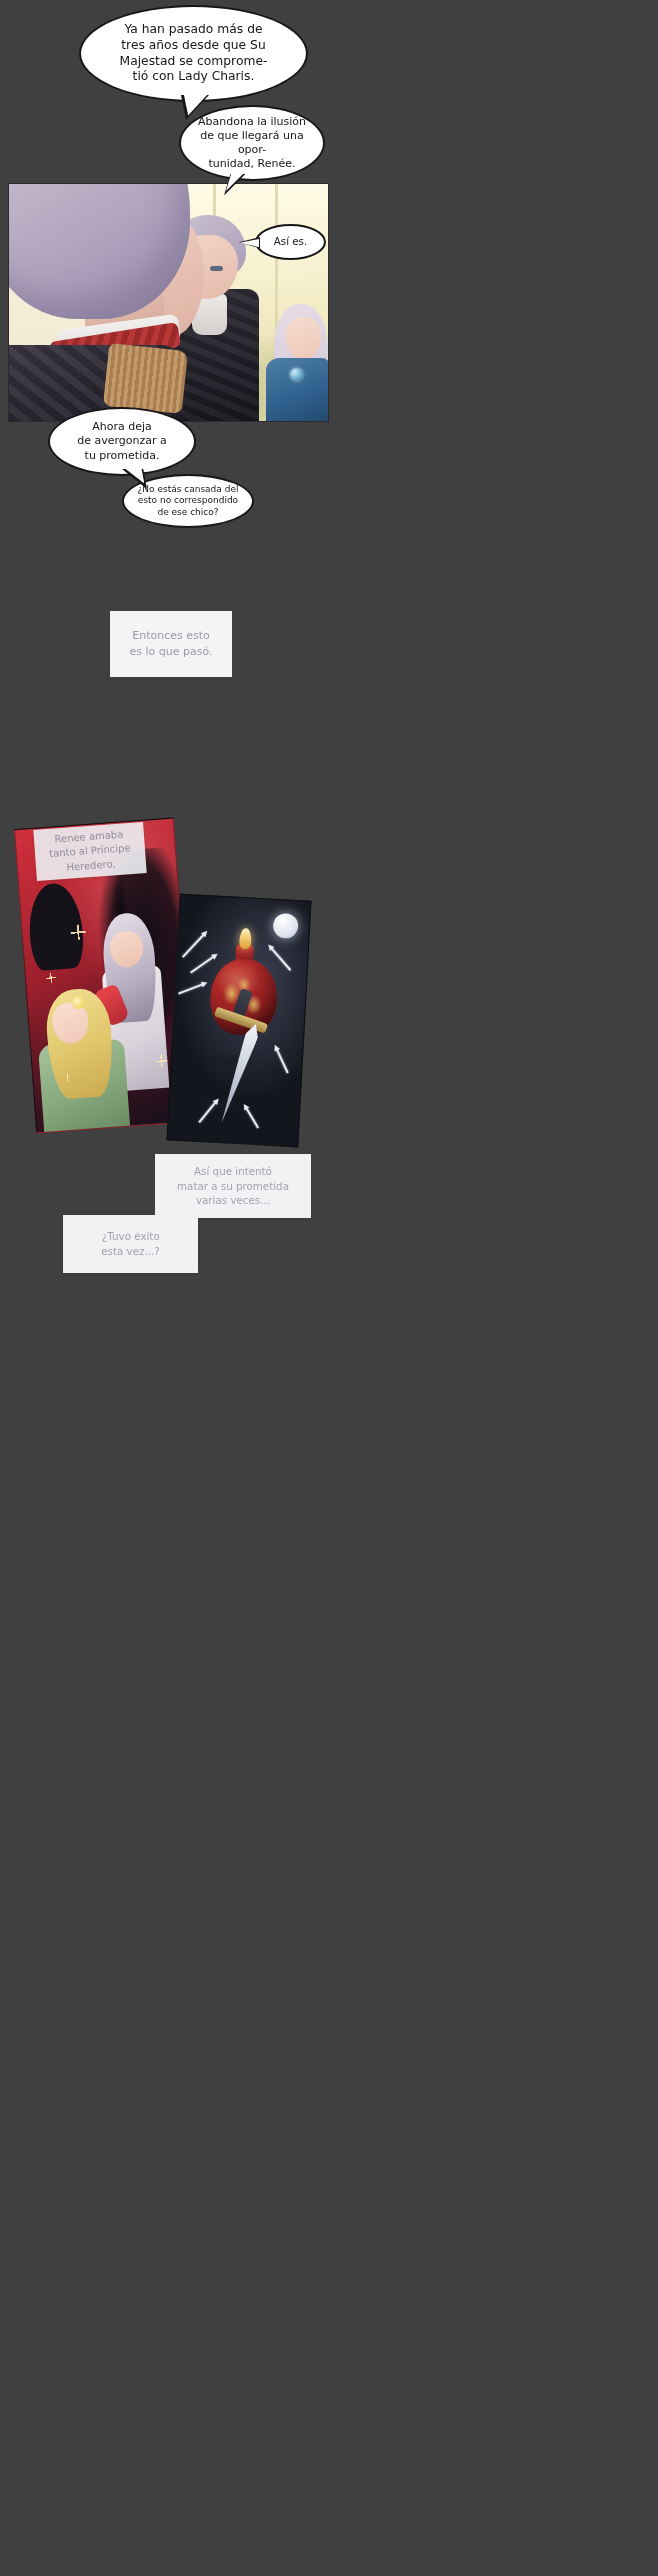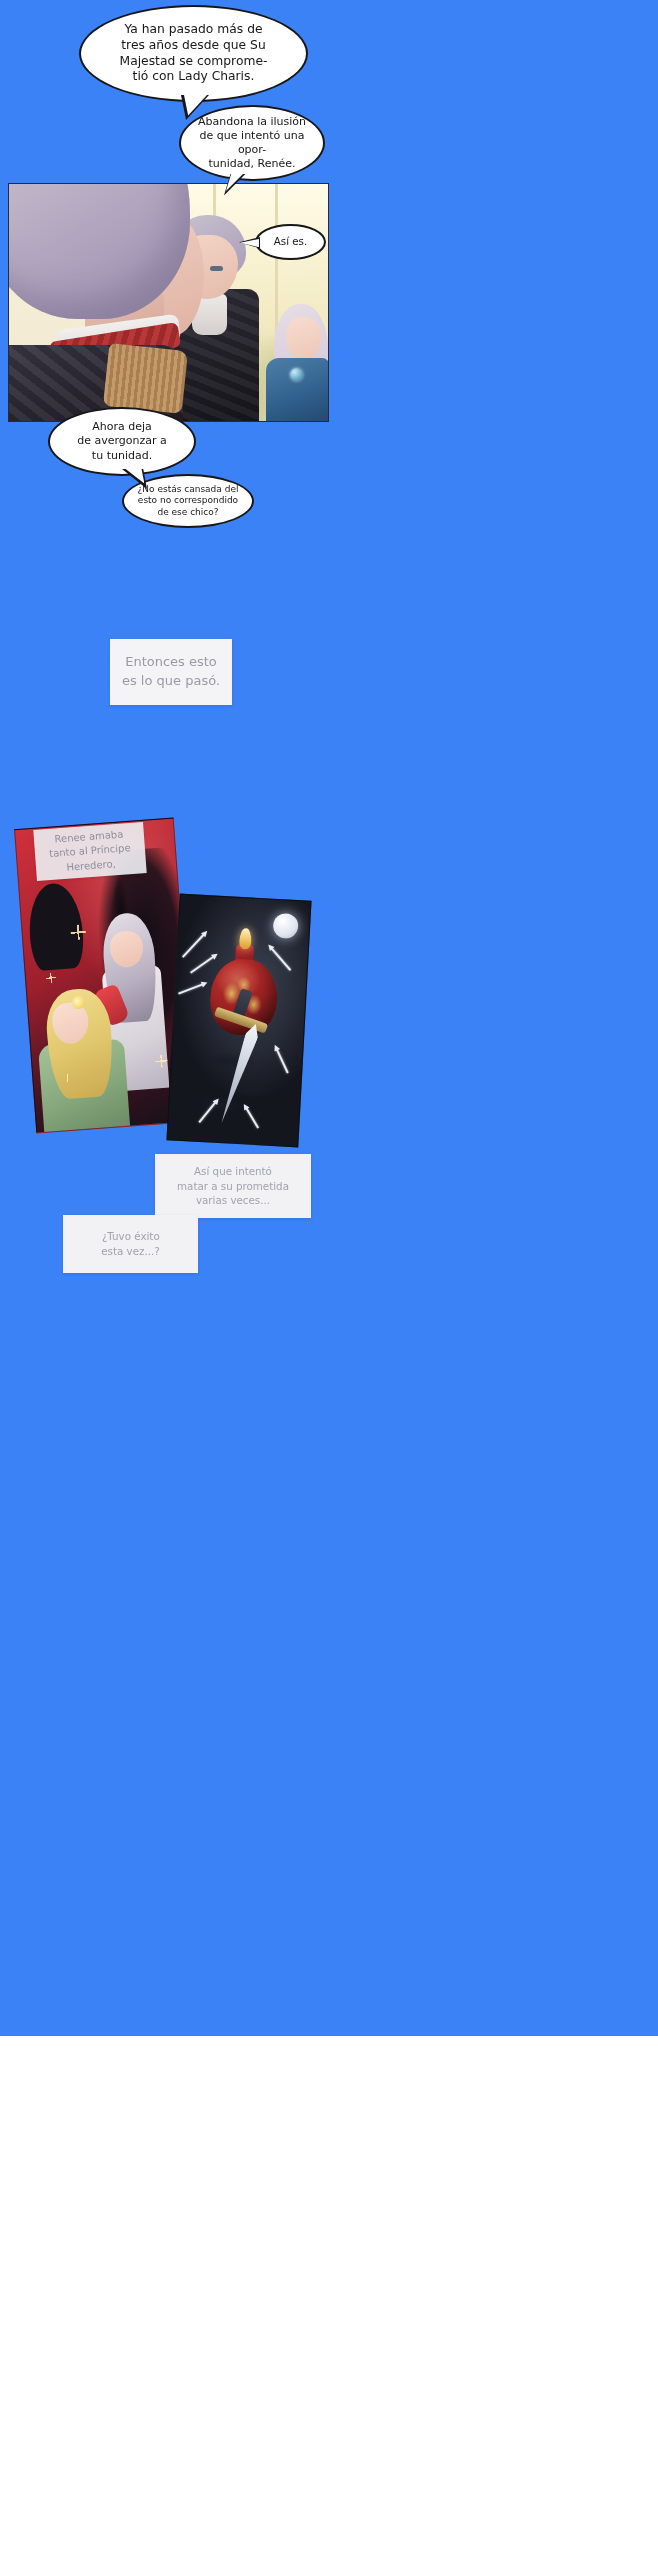--- a/index.html
+++ b/index.html
@@ -4,21 +4,21 @@
 <style>
   * { box-sizing: border-box; margin: 0; padding: 0; }
   body {
     width: 658px;
     height: 2576px;
     background: #ffffff;
     font-family: "DejaVu Sans", sans-serif;
     position: relative;
     overflow: hidden;
   }
-  .page { position: relative; width: 658px; height: 2036px; background: #3b82f6; }
+  .page { position: relative; width: 658px; height: 2576px; background: #404040; }
 
   
   .bubble {
     position: absolute;
     background: #fff;
     border: 2.5px solid #17171a;
     border-radius: 50%;
     display: flex;
     align-items: center;
     justify-content: center;
@@ -360,21 +360,21 @@
 tió con Lady Charis.</div>
   </div>
   <div class="tail" style="left:181px; top:95px; width:28px; height:25px;
               clip-path: polygon(0% 0%, 100% 0%, 18% 100%);
               border:none; background:#17171a;"></div>
   <div style="position:absolute; left:184px; top:95px; width:23px; height:20.6px; z-index:42;
               clip-path: polygon(0% 0%, 100% 0%, 18% 100%); background:#fff;"></div>
 
   <div class="bubble" style="left:179px; top:105px; width:146px; height:76px; font-size:11px;">
     <div class="txt">Abandona la ilusión
-de que intentó una opor-
+de que llegará una opor-
 tunidad, Renée.</div>
   </div>
   <div style="position:absolute; left:224px; top:174px; width:21.4px; height:21.4px; z-index:41;
               clip-path: polygon(100% 0%, 30% 0%, 0% 100%); background:#17171a;"></div>
   <div style="position:absolute; left:226px; top:173px; width:18px; height:18px; z-index:42;
               clip-path: polygon(100% 0%, 30% 0%, 0% 100%); background:#fff;"></div>
 
   <div class="panel" id="panel1">
     <div class="window"></div>
     <div class="foliage"></div>
@@ -405,34 +405,34 @@
     <div class="txt">Así es.</div>
   </div>
   <div style="position:absolute; left:239px; top:237px; width:21.4px; height:11.5px; z-index:41;
               clip-path: polygon(100% 0%, 100% 100%, 0% 45%); background:#17171a;"></div>
   <div style="position:absolute; left:240px; top:239px; width:19px; height:8.2px; z-index:42;
               clip-path: polygon(100% 0%, 100% 100%, 0% 45%); background:#fff;"></div>
 
   <div class="bubble" style="left:48px; top:407px; width:148px; height:69px; font-size:11px;">
     <div class="txt">Ahora deja
 de avergonzar a
-tu tunidad.</div>
+tu prometida.</div>
   </div>
   <div style="position:absolute; left:122px; top:469px; width:25px; height:20px; z-index:41;
               clip-path: polygon(0% 0%, 85% 0%, 100% 100%); background:#17171a;"></div>
   <div style="position:absolute; left:123px; top:467px; width:21.4px; height:16.5px; z-index:42;
               clip-path: polygon(0% 0%, 85% 0%, 100% 100%); background:#fff;"></div>
 
   <div class="bubble" style="left:122px; top:474px; width:132px; height:54px; font-size:9px;">
     <div class="txt">¿No estás cansada del
 esto no correspondido
 de ese chico?</div>
   </div>
 
-  <div class="caption" style="left:110px; top:639px; width:122px; height:66px; font-size:13px;">
+  <div class="caption" style="left:110px; top:611px; width:122px; height:66px; font-size:11px;">
     <div>Entonces esto
 es lo que pasó.</div>
   </div>
 
   <div class="panel" id="panel2">
     <div class="dark-mass"></div>
     <div class="vine"></div>
     <div class="silhouette"></div>
     <div class="woman-body"></div>
     <div class="woman-hair"></div>

